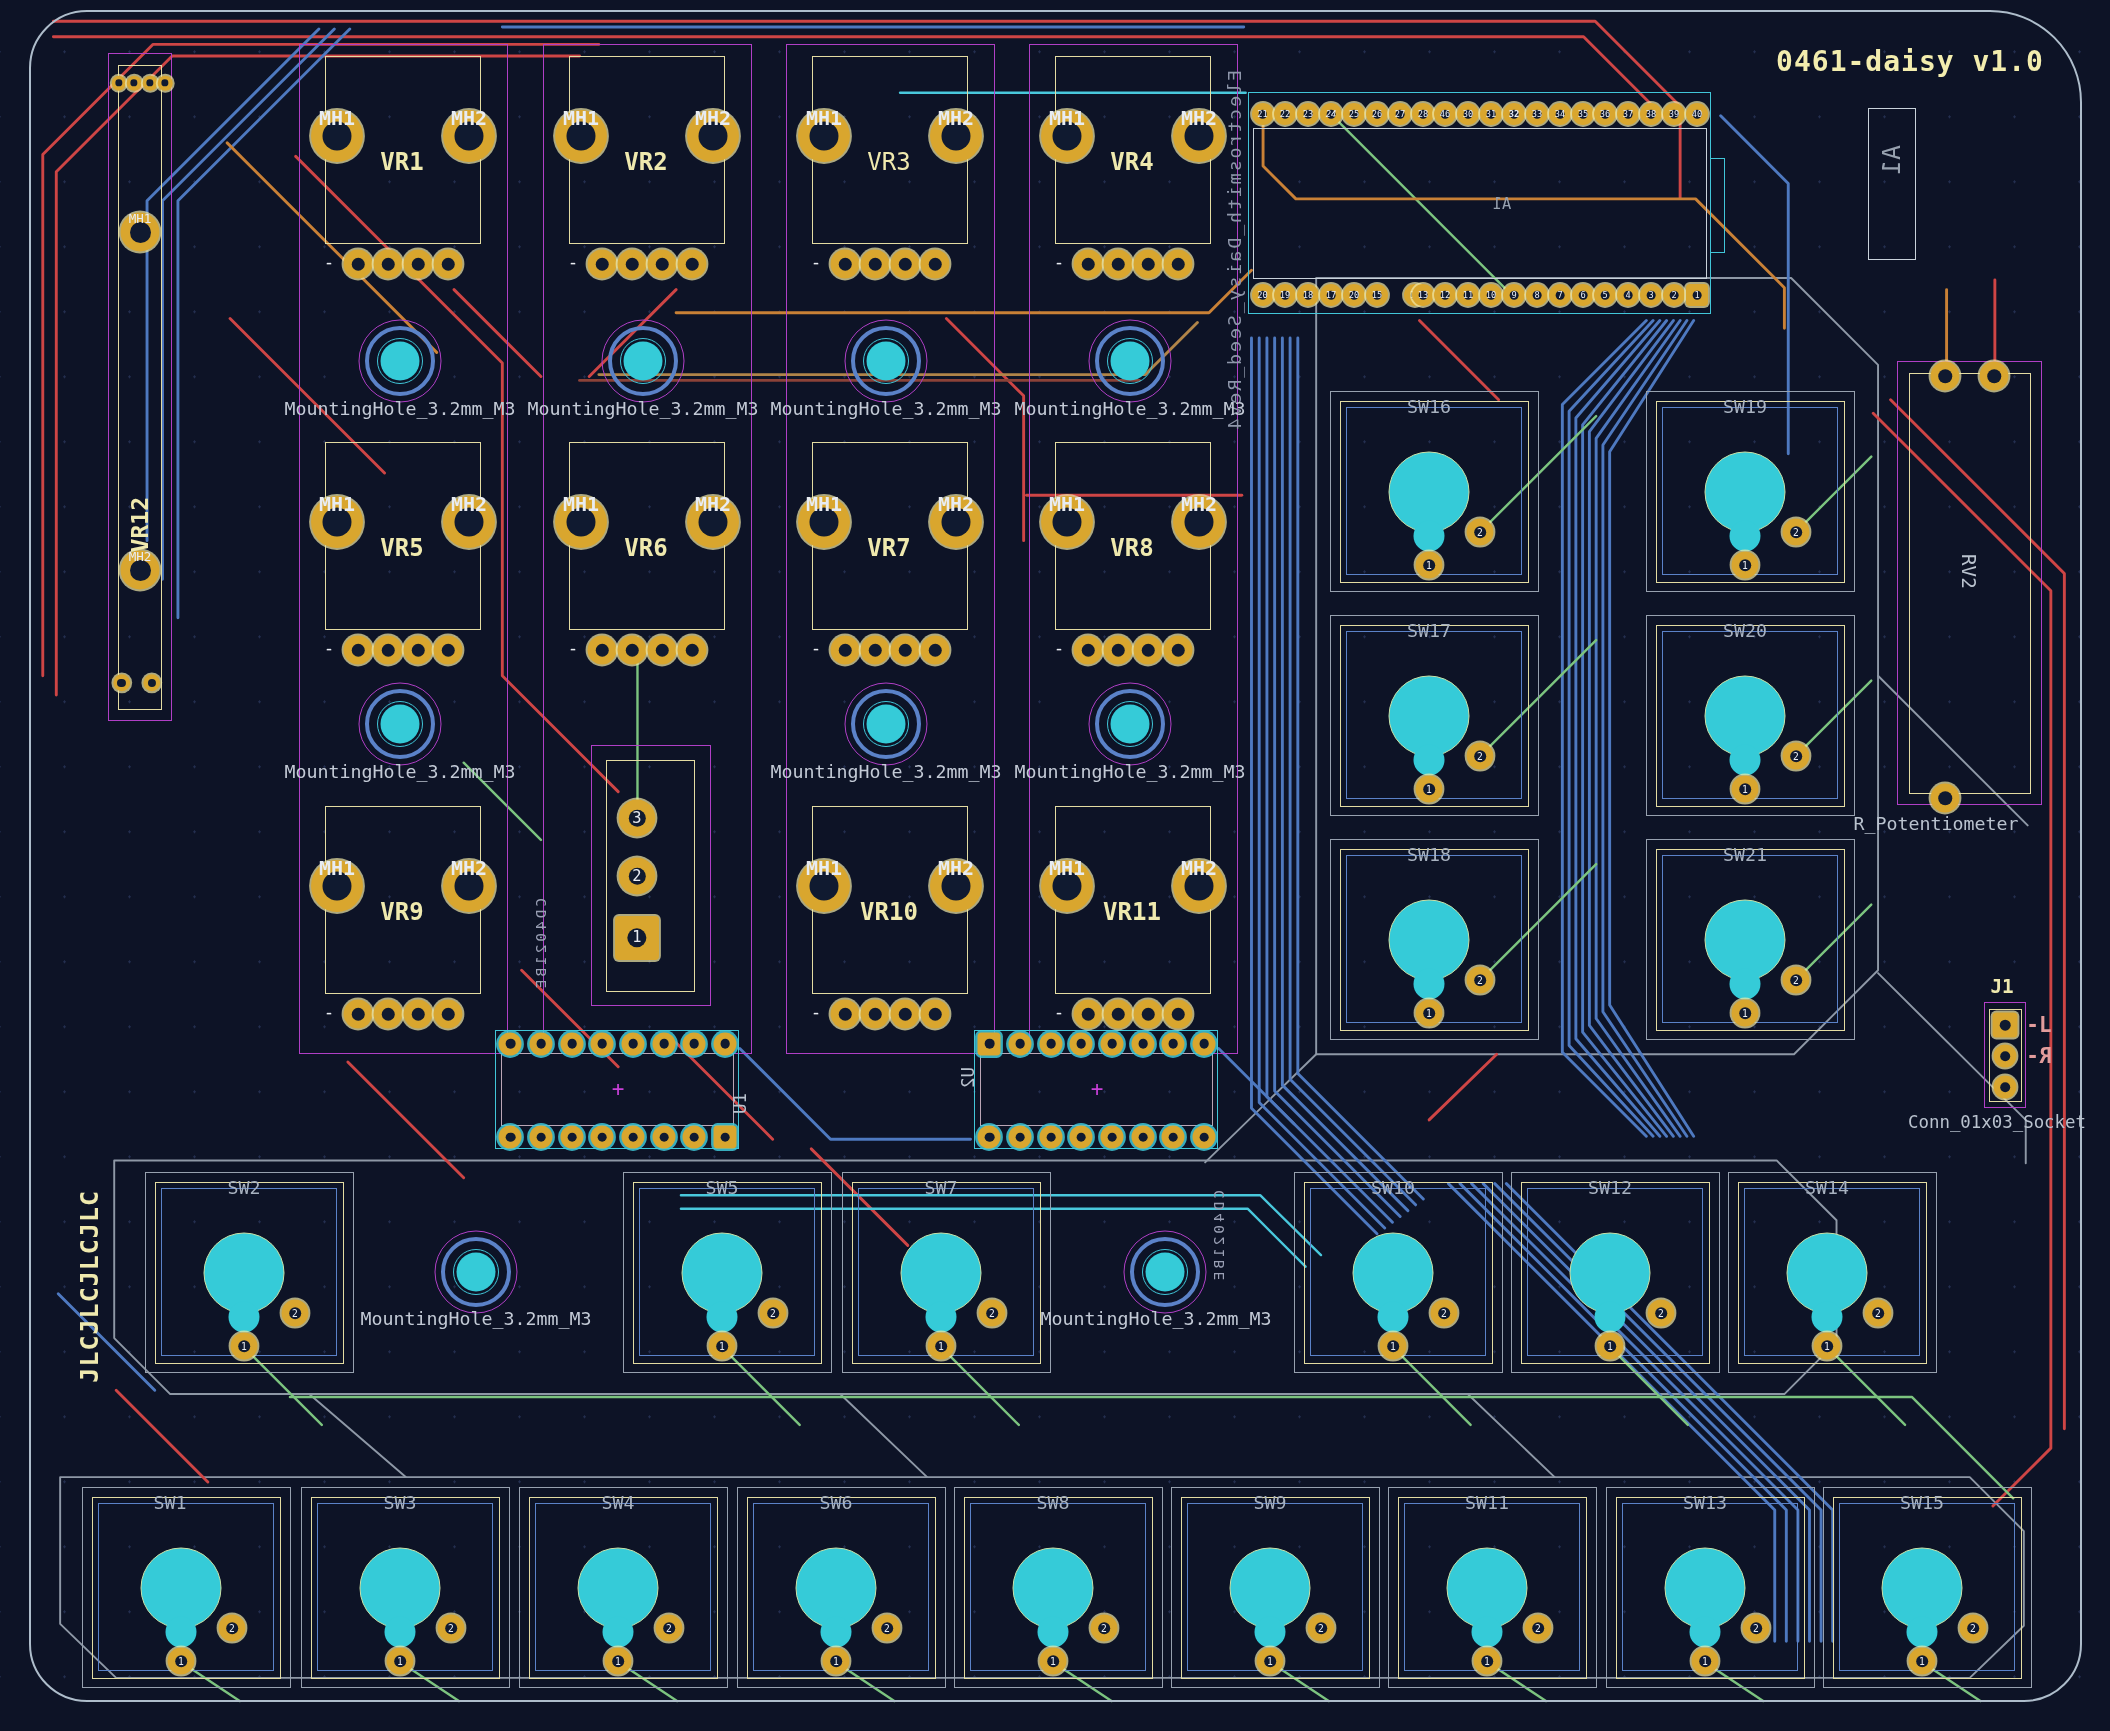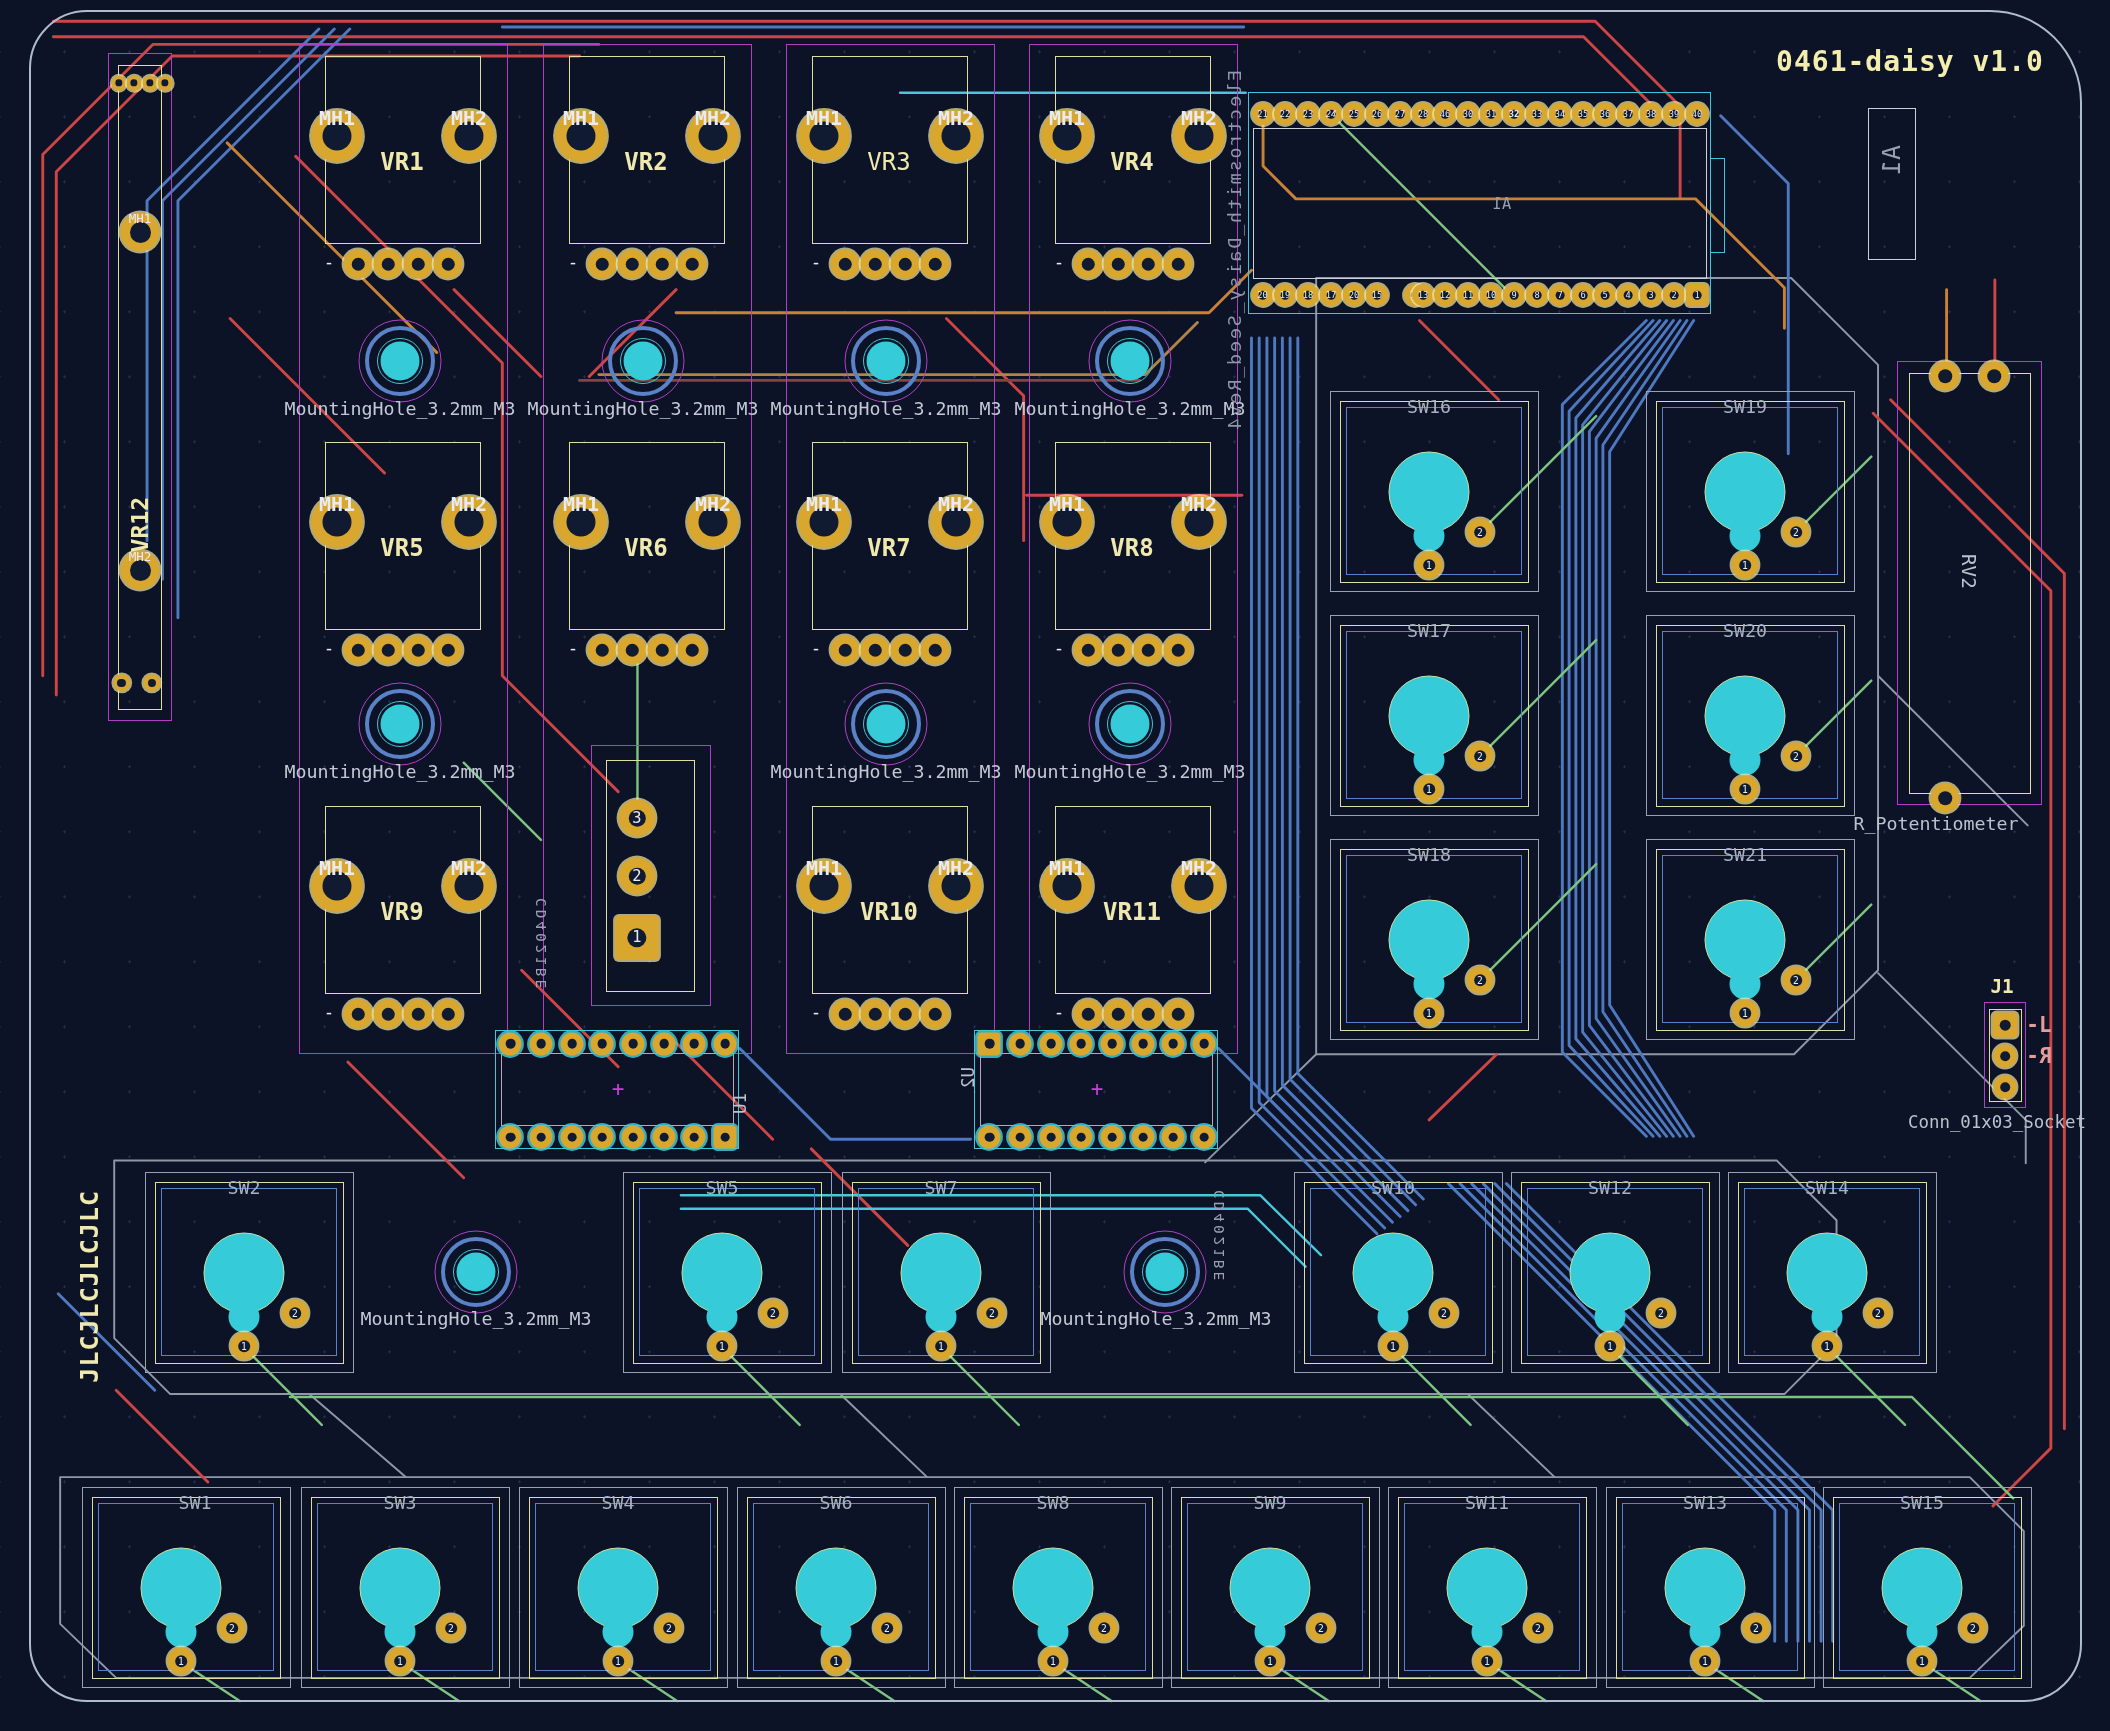--- a/index.html
+++ b/index.html
@@ -1013,21 +1013,21 @@
         <div class="key" style="left: 99px; top: 101px; width: 81px; height: 81px;"></div>
         <div class="key" style="left: 99px; top: 145px; width: 31px; height: 31px; border: none;"></div>
         <div class="pad" style="left: 99px; top: 174px; width: 27px; height: 27px;">
           <div class="drill" style="width: 12.6px; height: 12.6px;"></div>
           <div class="lbl white-t" style="left: 50%; top: 50%; font-size: 9.7px;">1</div>
         </div>
         <div class="pad" style="left: 150px; top: 141px; width: 27px; height: 27px;">
           <div class="drill" style="width: 12.6px; height: 12.6px;"></div>
           <div class="lbl white-t" style="left: 50%; top: 50%; font-size: 9.7px;">2</div>
         </div>
-        <div class="lbl gray-t" style="left: 113px; top: 16.4px; font-size: 18.3px; text-align: center;">SW1</div>
+        <div class="lbl gray-t" style="left: 88px; top: 16.4px; font-size: 18.3px; text-align: center;">SW1</div>
       </div>
       <div class="a" style="left: 301px; top: 1487px; width: 209px; height: 201px;">
         <div class="rect c-gray" style="left: 0px; top: 0px; width: 209px; height: 201px; border-width: 1.4px;"></div>
         <div class="rect c-yellow" style="left: 9.7px; top: 9.7px; width: 189px; height: 182px;"></div>
         <div class="rect c-blue" style="left: 16.4px; top: 16.4px; width: 176px; height: 168px;"></div>
         <div class="key" style="left: 99px; top: 101px; width: 81px; height: 81px;"></div>
         <div class="key" style="left: 99px; top: 145px; width: 31px; height: 31px; border: none;"></div>
         <div class="pad" style="left: 99px; top: 174px; width: 27px; height: 27px;">
           <div class="drill" style="width: 12.6px; height: 12.6px;"></div>
           <div class="lbl white-t" style="left: 50%; top: 50%; font-size: 9.7px;">1</div>

